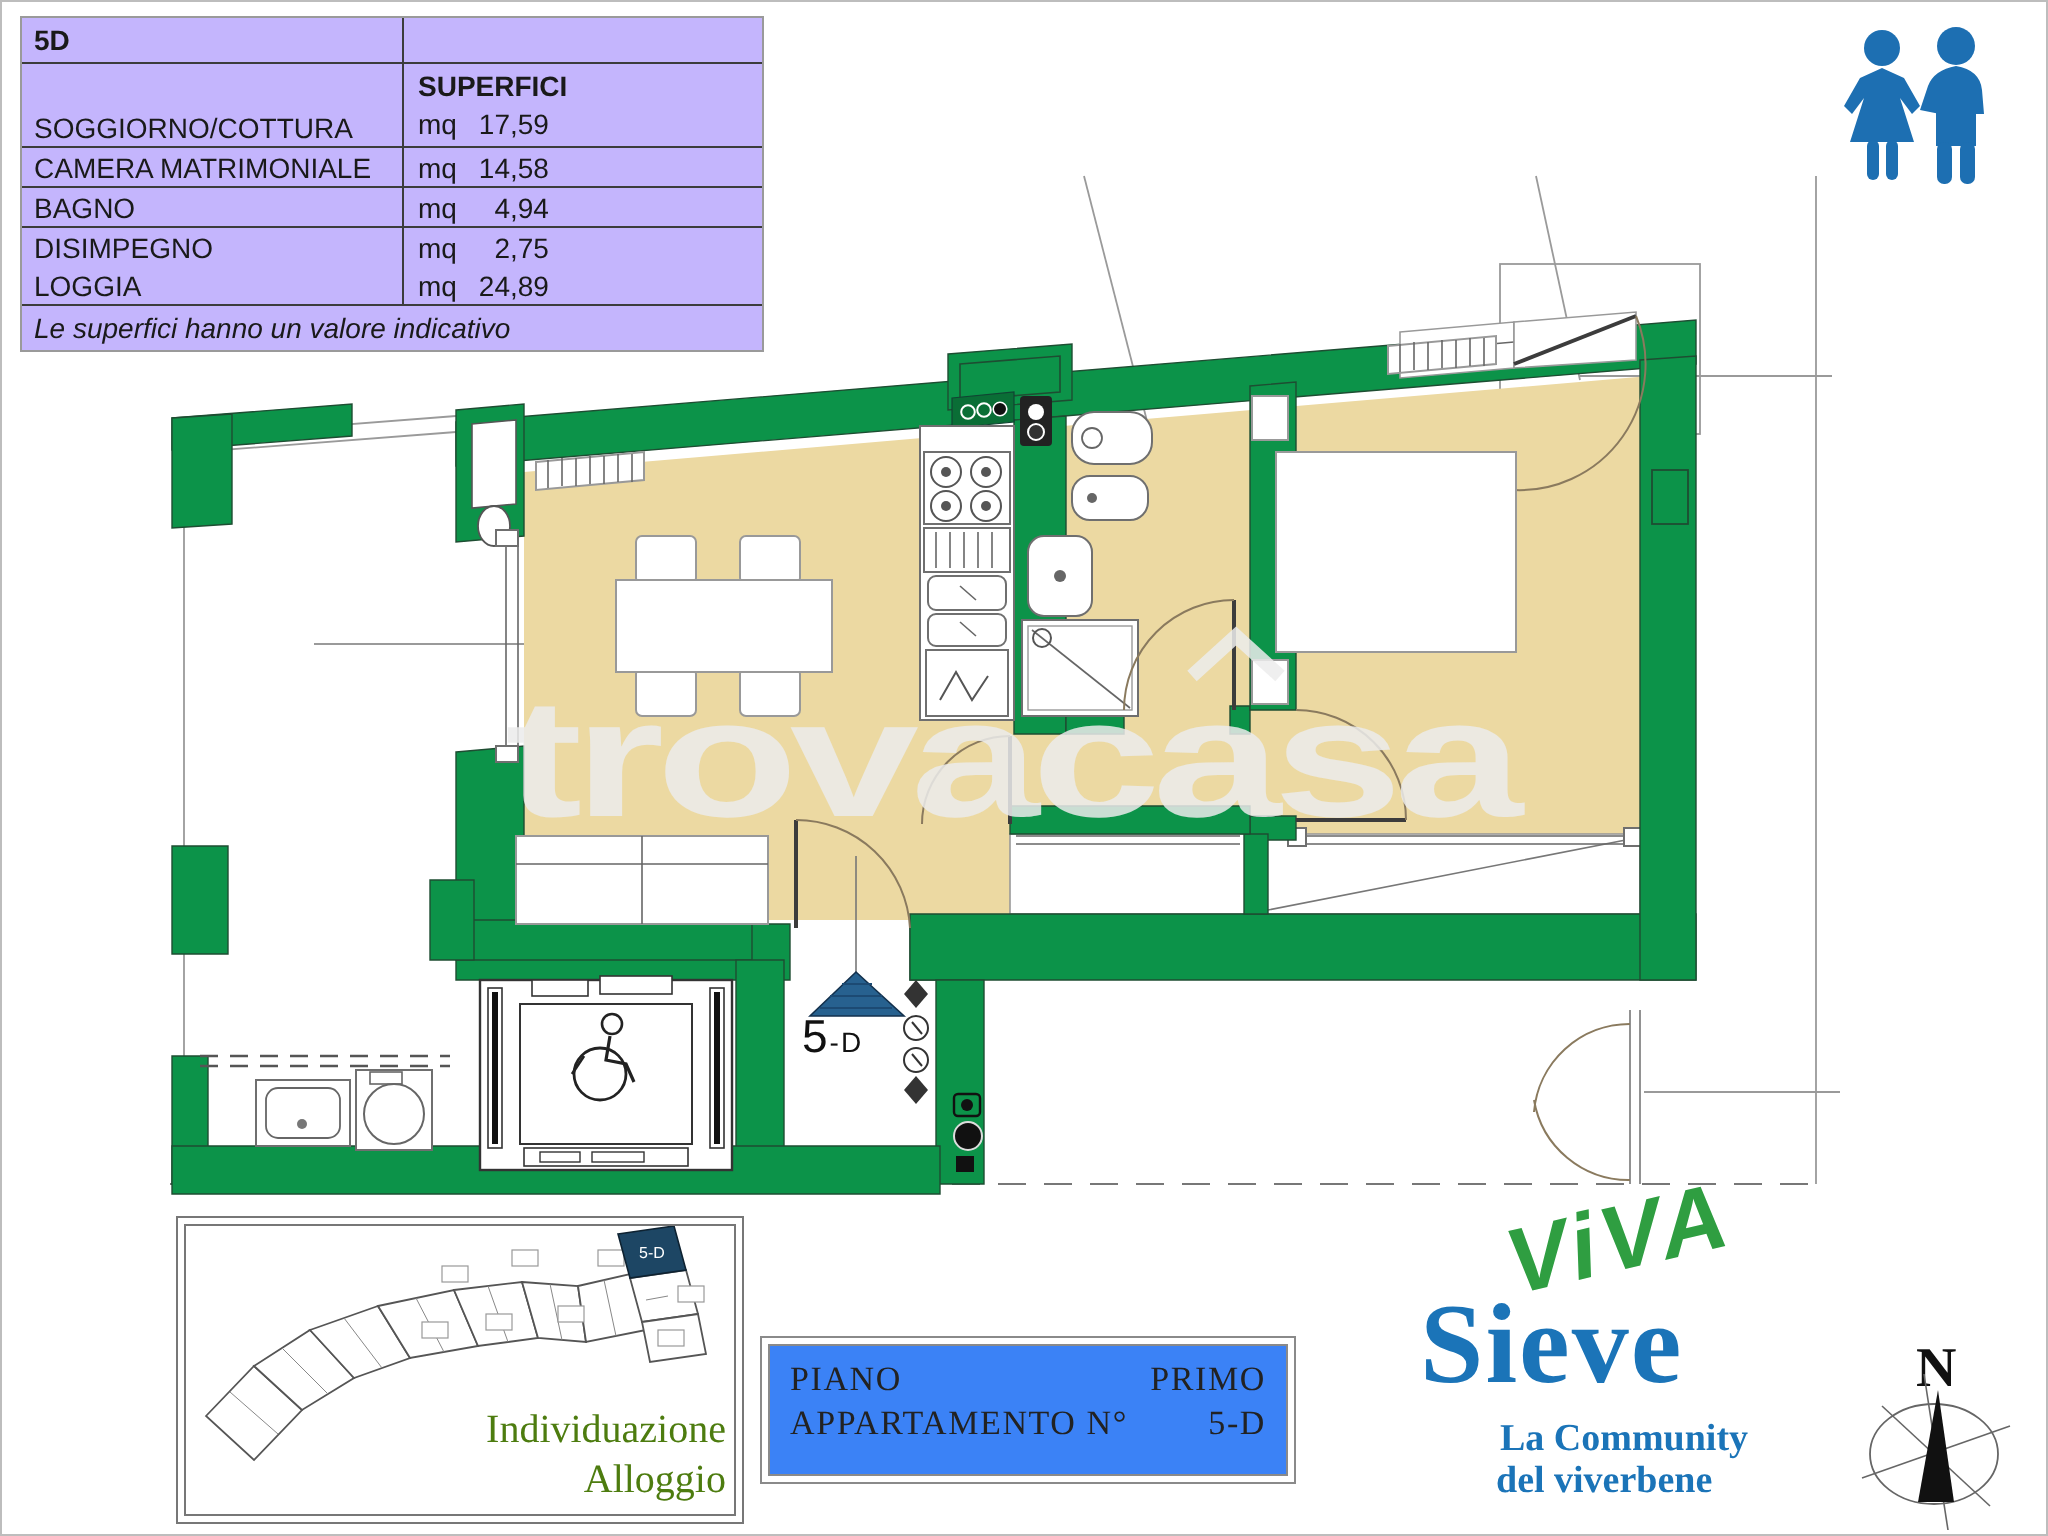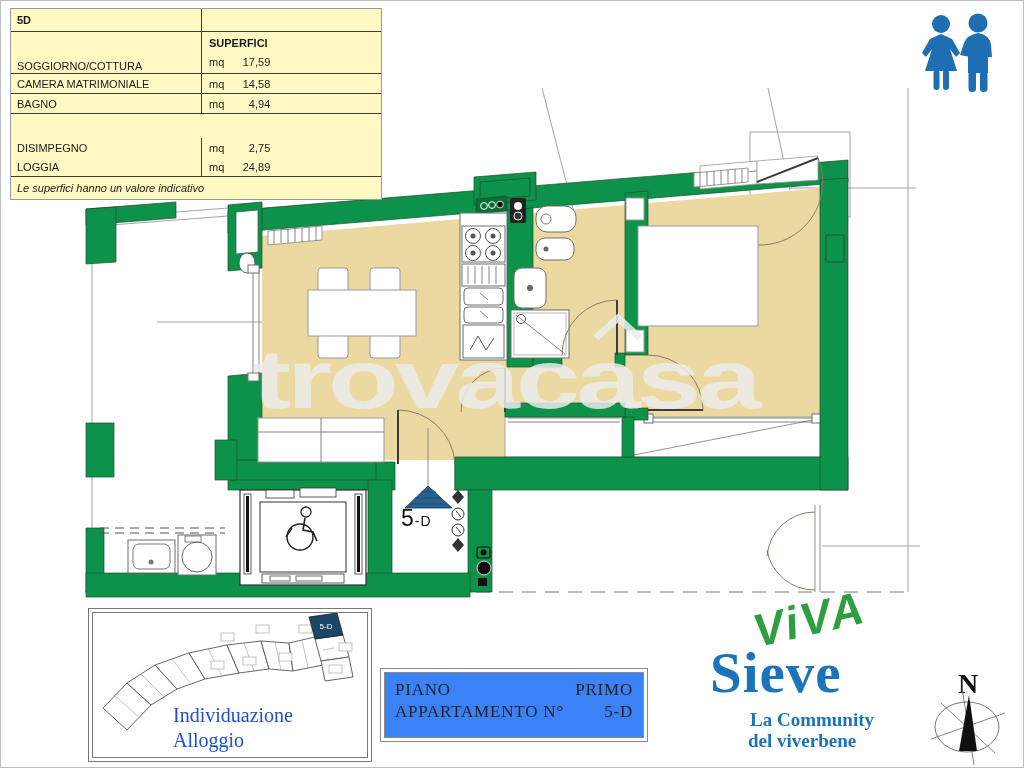--- a/index.html
+++ b/index.html
@@ -4,25 +4,25 @@
 <style>
   html,body{margin:0;padding:0;}
   body{
     width:1024px;height:768px;position:relative;background:#fff;
     font-family:"Liberation Sans",sans-serif;color:#1a1a1a;overflow:hidden;
   }
   .page-border{position:absolute;inset:0;border:1px solid #bdbdbd;pointer-events:none;z-index:50;}
 
   
   .area-table{
-    position:absolute;left:10px;top:8px;width:370px;background:#fef9c3;
-    border:1px solid #9a9a9a;font-size:11px;z-index:10;
+    position:absolute;left:10px;top:8px;width:370px;background:#c4b5fd;
+    border:1px solid #9a9a9a;font-size:14px;z-index:10;
   }
   .t-row{display:flex;align-items:stretch;border-bottom:1px solid #3c3c3c;}
-  .t-row.no-bot{border-bottom:none;margin-top:24px;}
+  .t-row.no-bot{border-bottom:none;}
   .t-c1{width:178px;padding:1px 6px;border-right:1px solid #3c3c3c;display:flex;align-items:flex-end;}
   .t-c2{flex:1;padding:1px 7px;}
   .t-head .t-c1{font-weight:bold;align-items:center;height:20px;}
   .t-colhead{font-weight:bold;height:20px;line-height:20px;}
   .t-val{display:flex;height:19px;line-height:19px;}
   .t-val .num{width:46px;text-align:right;}
   .t-sm{height:19px;}
   .t-sm .t-c1{align-items:center;}
   .t-note{padding:2px 6px;font-style:italic;height:18px;line-height:18px;}
 
@@ -50,22 +50,22 @@
   .plan-unit-label .big{font-size:23px;}
   .plan-unit-label .small{font-size:14px;}
 
   
   .key-plan{
     position:absolute;left:88px;top:608px;width:282px;height:152px;background:#fff;
     border:1px solid #777;box-shadow:inset 0 0 0 3px #fff, inset 0 0 0 4px #777;z-index:10;
   }
   .key-plan svg{position:absolute;left:4px;top:4px;}
   .key-caption{
-    position:absolute;right:8px;bottom:8px;width:190px;text-align:left;
-    font-family:"Liberation Serif",serif;font-size:20px;line-height:1.25;color:#1d4ed8;
+    position:absolute;right:8px;bottom:8px;width:190px;text-align:right;
+    font-family:"Liberation Serif",serif;font-size:20px;line-height:1.25;color:#4d7c0f;
   }
 
   
   .title-block{
     position:absolute;left:380px;top:668px;width:268px;height:74px;background:#3b82f6;
     border:1px solid #8a8a8a;box-shadow:inset 0 0 0 3px #fff, inset 0 0 0 4px #8a8a8a;
     padding:10px 14px;box-sizing:border-box;z-index:10;
     font-family:"Liberation Serif",serif;font-size:17px;letter-spacing:.8px;color:#222;
   }
   .tb-row{display:flex;justify-content:space-between;line-height:1.3;}

